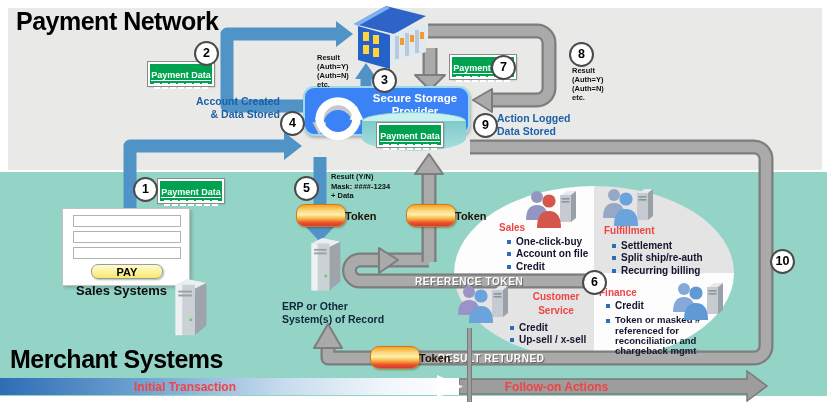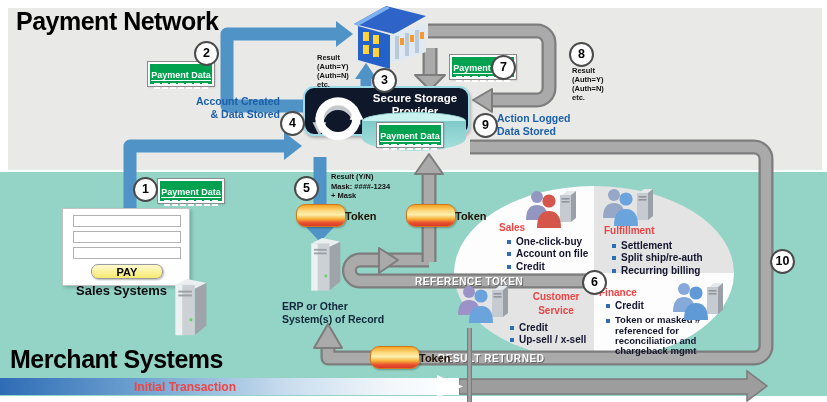--- a/index.html
+++ b/index.html
@@ -20,21 +20,21 @@
   
   .overlay{position:absolute;left:0;top:0;}
   .tube-o{fill:none;stroke:#7d7d7d;stroke-width:15;stroke-linejoin:round;}
   .tube-i{fill:none;stroke:#aaaaaa;stroke-width:10.5;stroke-linejoin:round;}
   .ghead{fill:#aaaaaa;stroke:#7d7d7d;stroke-width:2;stroke-linejoin:round;}
   .barr{fill:none;stroke:#4f93c7;stroke-width:13;stroke-linejoin:round;}
   .barr.thin{stroke-width:11;}
   .bhead{fill:#4f93c7;}
 
   
-  .storage-box{position:absolute;left:303px;top:86px;width:167px;height:50px;background:#0f172a;
+  .storage-box{position:absolute;left:303px;top:86px;width:167px;height:50px;background:#3b82f6;
                border:2.5px solid #9edbe9;border-radius:11px;box-sizing:border-box;box-shadow:1px 2px 3px rgba(0,0,0,.25);}
   .storage-title{position:absolute;left:58px;top:4px;width:104px;text-align:center;
                  font-weight:bold;font-size:11.5px;line-height:12.5px;color:#fff;}
   .cyl-top{position:absolute;left:57px;top:24px;width:104px;height:18px;border-radius:50%;background:#c9f1ef;border:1px solid #8fd6d0;box-sizing:border-box;}
   .cyl-body{position:absolute;left:57px;top:33px;width:104px;height:30px;background:linear-gradient(180deg,#7fcbca,#a8e0de);
             border-radius:0 0 52px 52px / 0 0 13px 13px;}
 
   
   .pdata{position:absolute;width:66px;height:24px;background:#00a24f;border:2px solid #fff;outline:1px solid #8a8a8a;
          text-align:center;box-shadow:1px 1px 2px rgba(0,0,0,.25);box-sizing:border-box;}
@@ -287,21 +287,21 @@
   </div>
   <div class="smalltxt" style="left:572px;top:66px;">
     <div>Result</div>
       <div>(Auth=Y)</div>
     <div>(Auth=N)</div>
       <div>etc.</div>
   </div>
   <div class="smalltxt" style="left:331px;top:172px;line-height:9.5px;">
     <div>Result (Y/N)</div>
       <div>Mask: ####-1234</div>
-    <div>+ Mask</div>
+    <div>+ Data</div>
   </div>
   <div class="bluelbl" style="left:180px;top:95px;width:100px;text-align:right;">
     <div>Account Created</div>
       <div>&amp; Data Stored</div>
   </div>
   <div class="bluelbl" style="left:497px;top:112px;">
     <div>Action Logged</div>
       <div>Data Stored</div>
   </div>
 
@@ -387,20 +387,21 @@
       </g>
     <g class="p2">
         <circle cx="25" cy="13" r="6.6"></circle>
         <path d="M13 40 Q13 23 25 23 Q37 23 37 40 Z"></path>
       </g>
   </svg>
 
   <div class="initial-bar"></div>
   <div class="chevron"></div>
   <div class="tl-txt" style="left:60px;width:250px;">Initial Transaction</div>
+  <div class="tl-txt" style="left:464px;width:185px;">Follow-on Actions</div>
   <div class="vline"></div>
 
   <div class="step" style="left:133px;top:177px;">1</div>
   <div class="step" style="left:194px;top:41px;">2</div>
   <div class="step" style="left:372px;top:68px;">3</div>
   <div class="step" style="left:280px;top:111px;">4</div>
   <div class="step" style="left:294px;top:176px;">5</div>
   <div class="step" style="left:582px;top:270px;">6</div>
   <div class="step" style="left:491px;top:55px;">7</div>
   <div class="step" style="left:569px;top:42px;">8</div>

